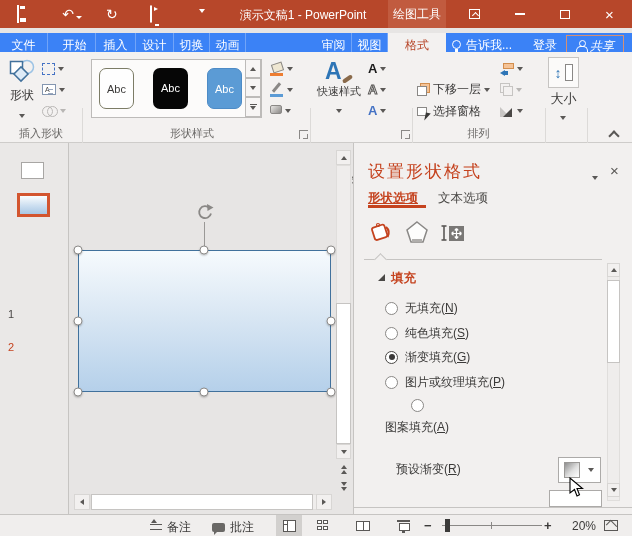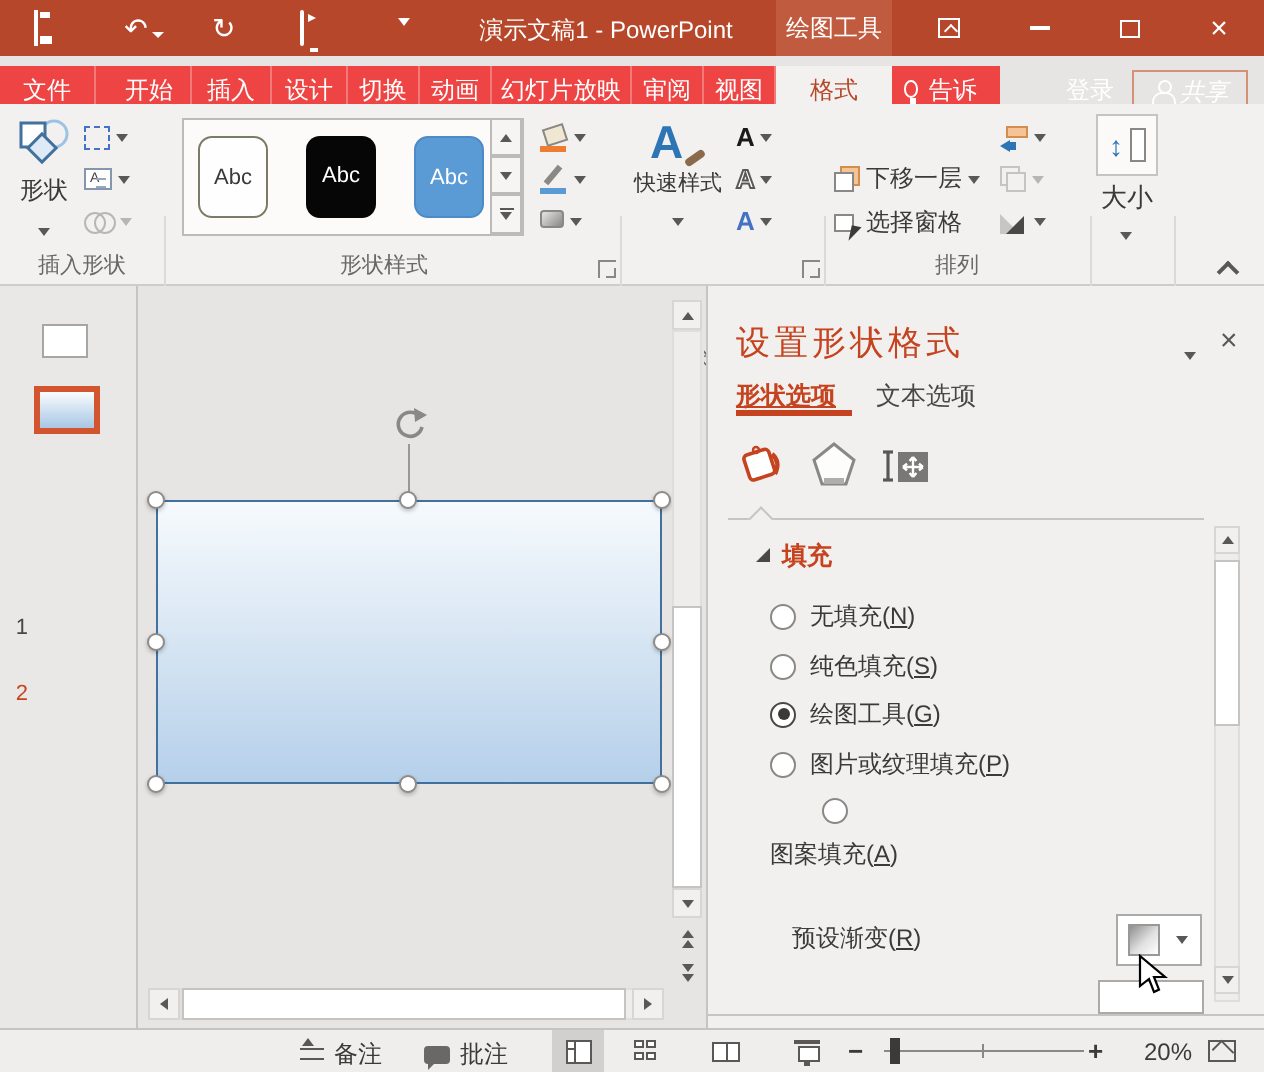--- a/index.html
+++ b/index.html
@@ -28,21 +28,21 @@
   .chev-w{display:inline-block;width:0;height:0;border-left:3px solid transparent;border-right:3px solid transparent;border-top:3.5px solid #fff;}
   
   .win-btn{position:absolute;top:0;width:45px;height:28px;display:flex;align-items:center;justify-content:center;color:#fff;}
   .i-ribopt{width:11px;height:10px;border:1px solid #fff;position:relative;}
   .i-ribopt:before{content:"";position:absolute;left:2.5px;top:3px;width:4px;height:4px;border-top:1.5px solid #fff;border-right:1.5px solid #fff;transform:rotate(-45deg);}
   .i-min{width:10px;height:2px;background:#fff;}
   .i-max{width:10px;height:9px;border:1px solid #fff;}
   .i-close{font-size:15px;line-height:15px;}
 
   
-  .tabrow{position:absolute;left:0;top:33px;width:500px;height:24px;background:#ef4444;color:#fff;}
+  .tabrow{position:absolute;left:0;top:33px;width:632px;height:24px;background:#3b82f6;color:#fff;}
   .mtab{position:absolute;top:0;height:24px;line-height:24px;text-align:center;font-size:12px;color:#fff;border-right:1px solid rgba(255,255,255,.28);}
   .mtab.active{background:#F3F1F0;color:#B7472A;border-right:none;}
   .i-bulb{width:9px;height:9px;border:1.3px solid #fff;border-radius:50%;position:relative;margin-top:7px;}
   .i-bulb:after{content:"";position:absolute;left:2px;top:8px;width:3px;height:3px;background:#fff;}
   .i-person{width:10px;height:11px;position:relative;margin-top:6px;}
   .i-person:before{content:"";position:absolute;left:2.5px;top:0;width:5px;height:5px;border:1.2px solid #fff;border-radius:50%;}
   .i-person:after{content:"";position:absolute;left:0;top:6px;width:10px;height:5px;border:1.2px solid #fff;border-bottom:none;border-radius:5px 5px 0 0;}
 
   
   .ribbon{position:absolute;left:0;top:52px;width:632px;height:91px;background:#F3F1F0;border-bottom:1px solid #CECCCA;}
@@ -221,21 +221,20 @@
       </div>
   </div>
 
   <div class="tabrow">
     <span class="mtab" style="left:0;width:48px;">文件</span>
     <span class="mtab" style="left:54px;width:42px;">开始</span>
     <span class="mtab" style="left:96px;width:40px;">插入</span>
     <span class="mtab" style="left:136px;width:38px;">设计</span>
     <span class="mtab" style="left:174px;width:36px;">切换</span>
     <span class="mtab" style="left:210px;width:36px;">动画</span>
-    <span class="mtab" style="left:246px;width:70px;">幻灯片放映</span>
     <span class="mtab" style="left:316px;width:36px;">审阅</span>
     <span class="mtab" style="left:352px;width:36px;">视图</span>
     <span class="mtab active" style="left:388px;width:58px;">格式</span>
 
     <div class="abs" style="left:452px;top:0;height:24px;display:flex;align-items:flex-start;gap:5px;">
       <span class="i-bulb"></span>
       <span style="line-height:24px;">告诉我...</span>
     </div>
     <span class="mtab" style="left:528px;width:34px;border-right:none;">登录</span>
     <div class="abs" style="left:566px;top:2px;width:58px;height:20px;border:1px solid #D59076;display:flex;align-items:flex-start;justify-content:center;gap:4px;">
@@ -453,21 +452,21 @@
     <div class="p-opt" style="top:157px;">
       <span class="radio"></span>
       <span class="opt-text"><span>无填充(</span><u>N</u><span>)</span></span>
     </div>
     <div class="p-opt" style="top:182px;">
       <span class="radio"></span>
       <span class="opt-text"><span>纯色填充(</span><u>S</u><span>)</span></span>
     </div>
     <div class="p-opt selected" style="top:206px;">
       <span class="radio"></span>
-      <span class="opt-text"><span>绘图工具(</span><u>G</u><span>)</span></span>
+      <span class="opt-text"><span>渐变填充(</span><u>G</u><span>)</span></span>
     </div>
     <div class="p-opt" style="top:231px;">
       <span class="radio"></span>
       <span class="opt-text"><span>图片或纹理填充(</span><u>P</u><span>)</span></span>
     </div>
     <div class="p-opt" style="top:256px;flex-direction:column;">
       <span class="radio"></span>
       <span class="opt-text"><span>图案填充(</span><u>A</u><span>)</span></span>
     </div>
 

